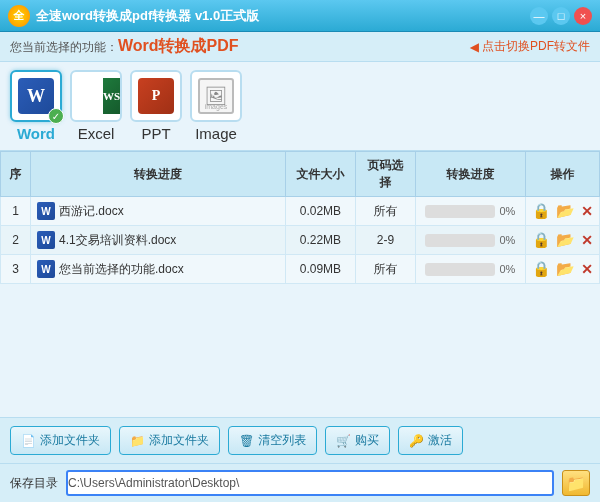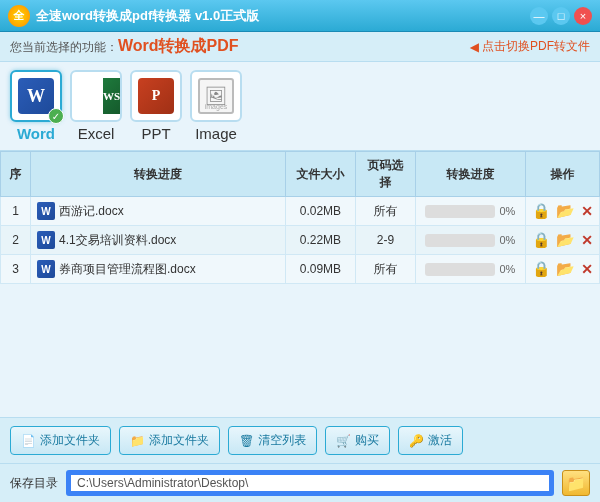--- a/index.html
+++ b/index.html
@@ -179,23 +179,23 @@
       padding: 6px 10px;
       display: flex;
       align-items: center;
       gap: 8px;
       border-top: 1px solid #b8ddf0;
     }
     .save-label { font-size: 12px; color: #333; white-space: nowrap; }
     .save-input {
       flex: 1;
       height: 26px;
-      border: 5px solid #3b82f6;
+      border: 2px solid #3b82f6;
       border-radius: 3px;
-      padding: 0 6px;
+      padding: 0 0;
       font-size: 12px;
       background: #fff;
       color: #555;
     }
     .folder-btn {
       width: 28px; height: 26px;
       background: linear-gradient(to bottom, #ffe080, #f0b830);
       border: 1px solid #c8901a;
       border-radius: 3px;
       display: flex; align-items: center; justify-content: center;
@@ -348,21 +348,21 @@
         <span style="font-size:15px;color:#f0a830;cursor:pointer;">📂</span>
         <span style="font-size:14px;color:#c0392b;cursor:pointer;font-weight:bold;">✕</span>
       </div>
     </td>
   </tr>
           <tr>
     <td>3</td>
     <td>
       <div style="display:flex;align-items:center;gap:4px;">
         <div style="width:18px;height:18px;background:linear-gradient(135deg,#2b5db8,#1e4a9a);border-radius:2px;display:inline-flex;align-items:center;justify-content:center;color:#fff;font-size:10px;font-weight:bold;flex-shrink:0;">W</div>
-        <span>券商项目管理流程图.docx</span>
+        <span>您当前选择的功能.docx</span>
       </div>
     </td>
     <td>0.09MB</td>
     <td>所有</td>
     <td>
       <div style="display:flex;align-items:center;justify-content:center;gap:4px;">
         <div style="width:70px;height:13px;background:#ddd;border-radius:3px;overflow:hidden;">
           <div style="width:0%;height:100%;background:#4caf50;border-radius:3px;"></div>
         </div>
         <span style="font-size:11px;color:#666;">0%</span>

